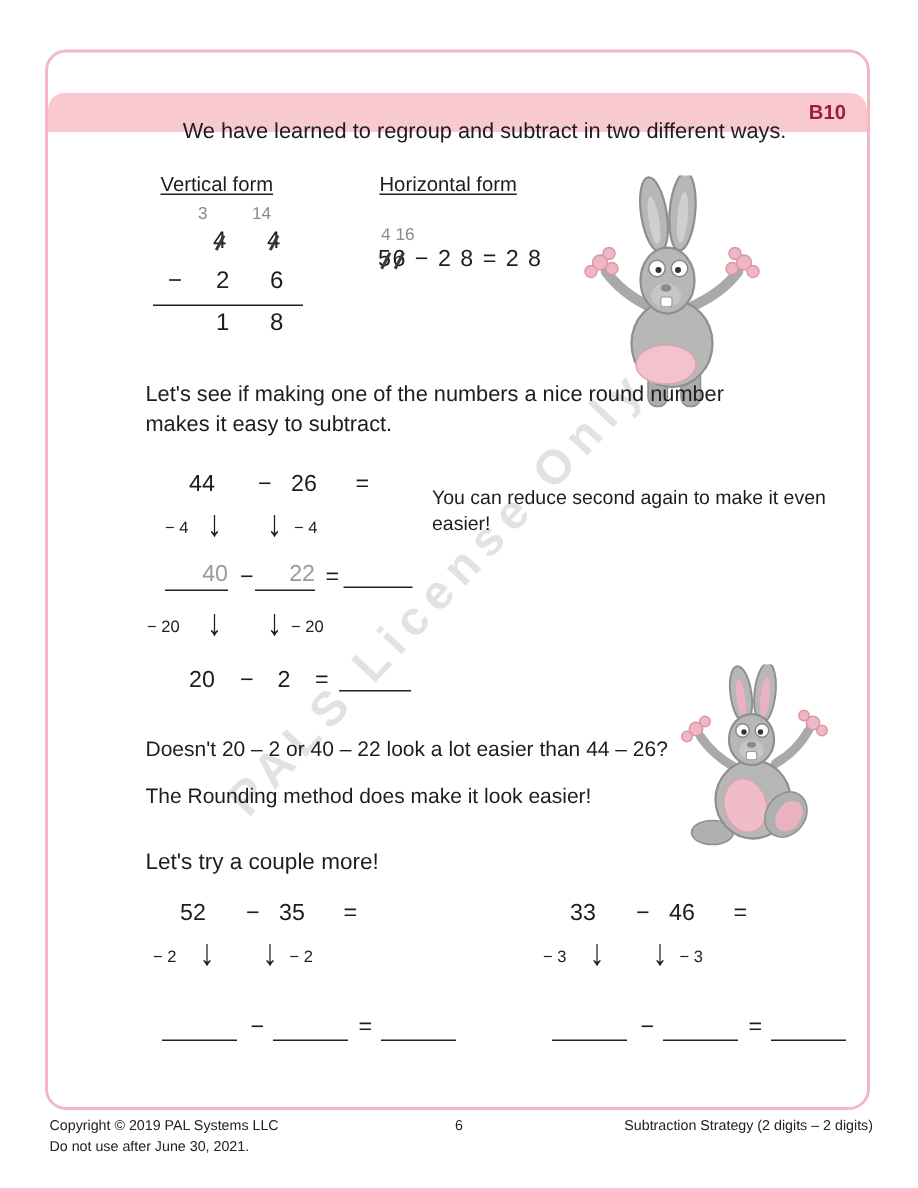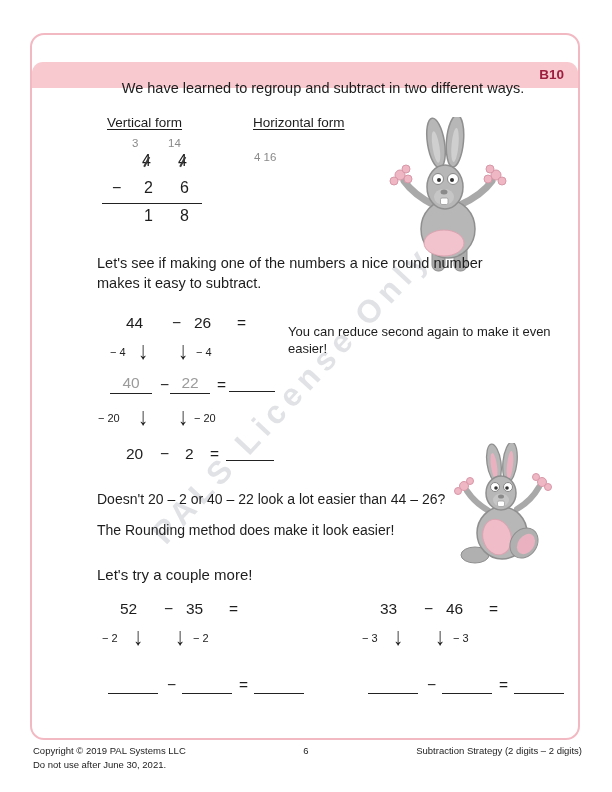--- a/index.html
+++ b/index.html
@@ -53,21 +53,21 @@
 
   .leadin{position:absolute;left:65px;top:218px;width:430px;font-size:14.5px;line-height:1.4;}
 
   
   .rblock{position:absolute;left:66px;top:279px;width:210px;height:165px;font-size:15.5px;}
   .rblock span{position:absolute;}
   .r1a{left:28px;top:0;} .r1op{left:74px;top:0;} .r1b{left:96px;top:0;} .r1eq{left:139px;top:0;}
   .arr{display:inline-block;font-size:20px;font-weight:bold;transform:scaleY(1.25);line-height:1;}
   .steplbl{font-size:11px;color:#222;}
   .a1l{left:12px;top:32px;} .a1arr1{left:40px;top:26px;} .a1arr2{left:80px;top:26px;} .a1l2{left:98px;top:32px;}
-  .numline{display:inline-block;text-align:center;color:#9b9b9b;border-bottom:1.8px solid #222;padding-bottom:1px;}
+  .numline{display:inline-block;text-align:right;color:#9b9b9b;border-bottom:1.8px solid #222;padding-bottom:1px;}
   .blank{display:inline-block;border-bottom:1.8px solid #222;height:16px;}
   .r2a{left:12px;top:60px;width:42px;} .r2op{left:62px;top:62px;color:#1d1d1d;}
   .r2b{left:72px;top:60px;width:40px;} .r2eq{left:119px;top:62px;} .r2blank{left:131px;top:61px;width:46px;}
   .a2l{left:0px;top:98px;} .a2arr1{left:40px;top:92px;} .a2arr2{left:80px;top:92px;} .a2l2{left:96px;top:98px;}
   .r3a{left:28px;top:131px;text-align:center;} .r3op{left:62px;top:131px;} .r3b{left:87px;top:131px;} .r3eq{left:112px;top:131px;} .r3blank{left:128px;top:130px;width:48px;}
 
   .explain{position:absolute;left:256px;top:288px;width:282px;font-size:13px;line-height:1.33;}
   .explain p{margin:0 0 11px 0;}
   .question{position:absolute;left:65px;top:456px;font-size:14px;}
   .statement{position:absolute;left:65px;top:487px;font-size:14px;}
@@ -121,20 +121,21 @@
     <span class="vminus">−</span>
     <span class="vs2">2</span>
     <span class="vs6">6</span>
     <span class="vline"></span>
     <span class="va1">1</span>
     <span class="va8">8</span>
   </div>
 
   <div class="hblock">
     <span class="hregroup">4 16</span>
+    <span class="hequation"><span class="struck">5</span><span class="struck">6</span> <span>− 2 8 = 2 8</span></span>
   </div>
 
   <div class="bunny1">
     <svg viewBox="0 0 140 155" width="140" height="155">
       <ellipse cx="52" cy="26" rx="8.5" ry="25" fill="#b7b7b7" stroke="#8f8f8f" stroke-width="1.5" transform="rotate(-9 52 26)"></ellipse>
       <ellipse cx="71" cy="24" rx="8.5" ry="26" fill="#b7b7b7" stroke="#8f8f8f" stroke-width="1.5" transform="rotate(5 71 24)"></ellipse>
       <ellipse cx="52" cy="30" rx="3.5" ry="16" fill="#cfcfcf" transform="rotate(-9 52 30)"></ellipse>
       <ellipse cx="71" cy="28" rx="3.5" ry="17" fill="#cfcfcf" transform="rotate(5 71 28)"></ellipse>
       <path d="M50 88 Q30 78 20 64" fill="none" stroke="#a9a9a9" stroke-width="7" stroke-linecap="round"></path>
       <path d="M76 88 Q98 78 108 64" fill="none" stroke="#a9a9a9" stroke-width="7" stroke-linecap="round"></path>

